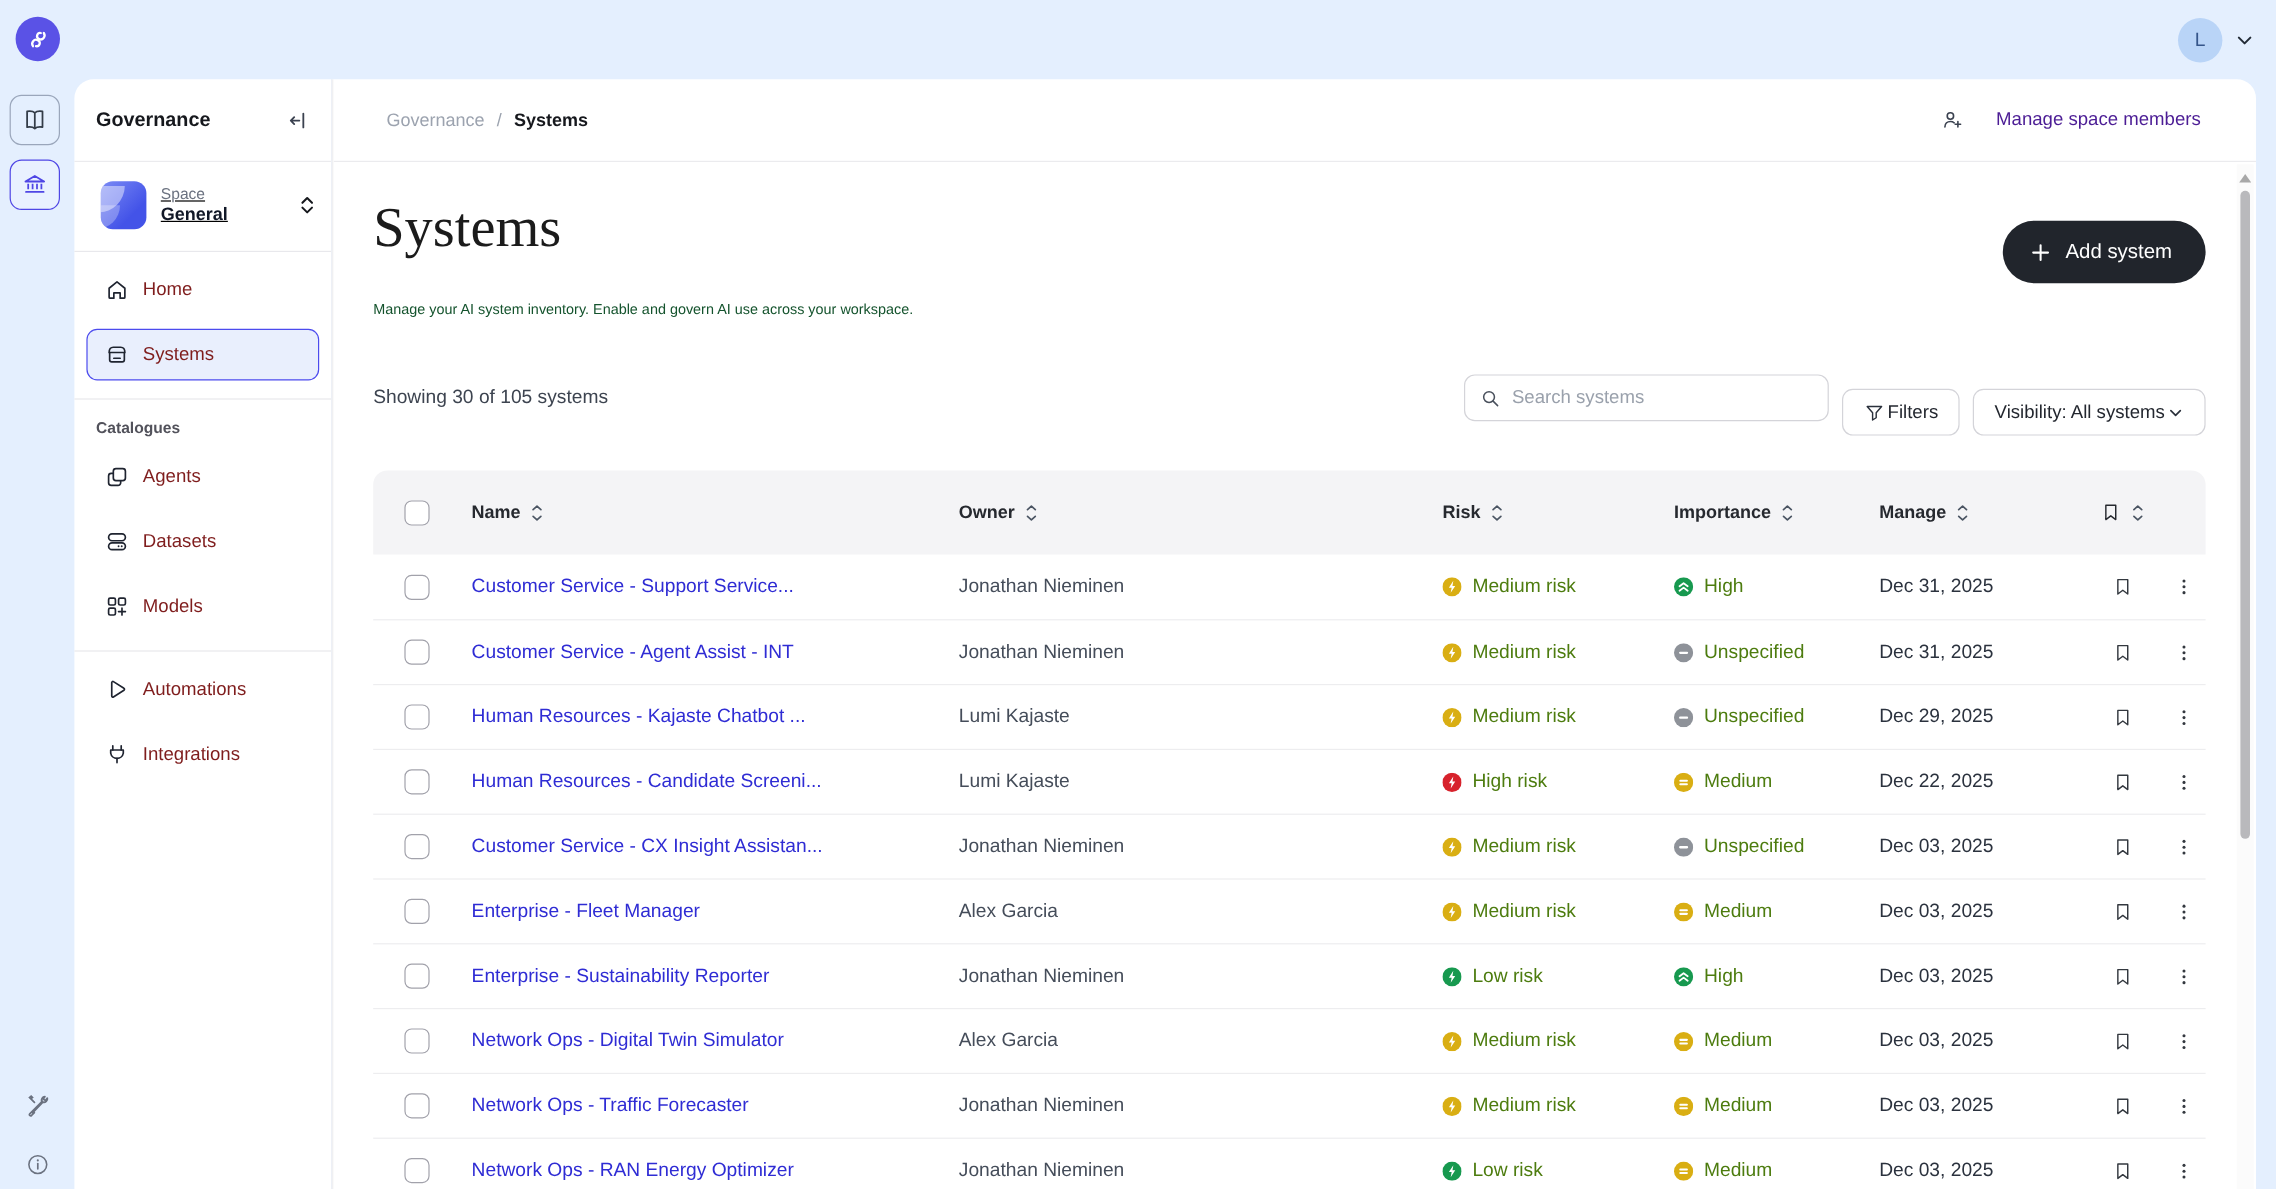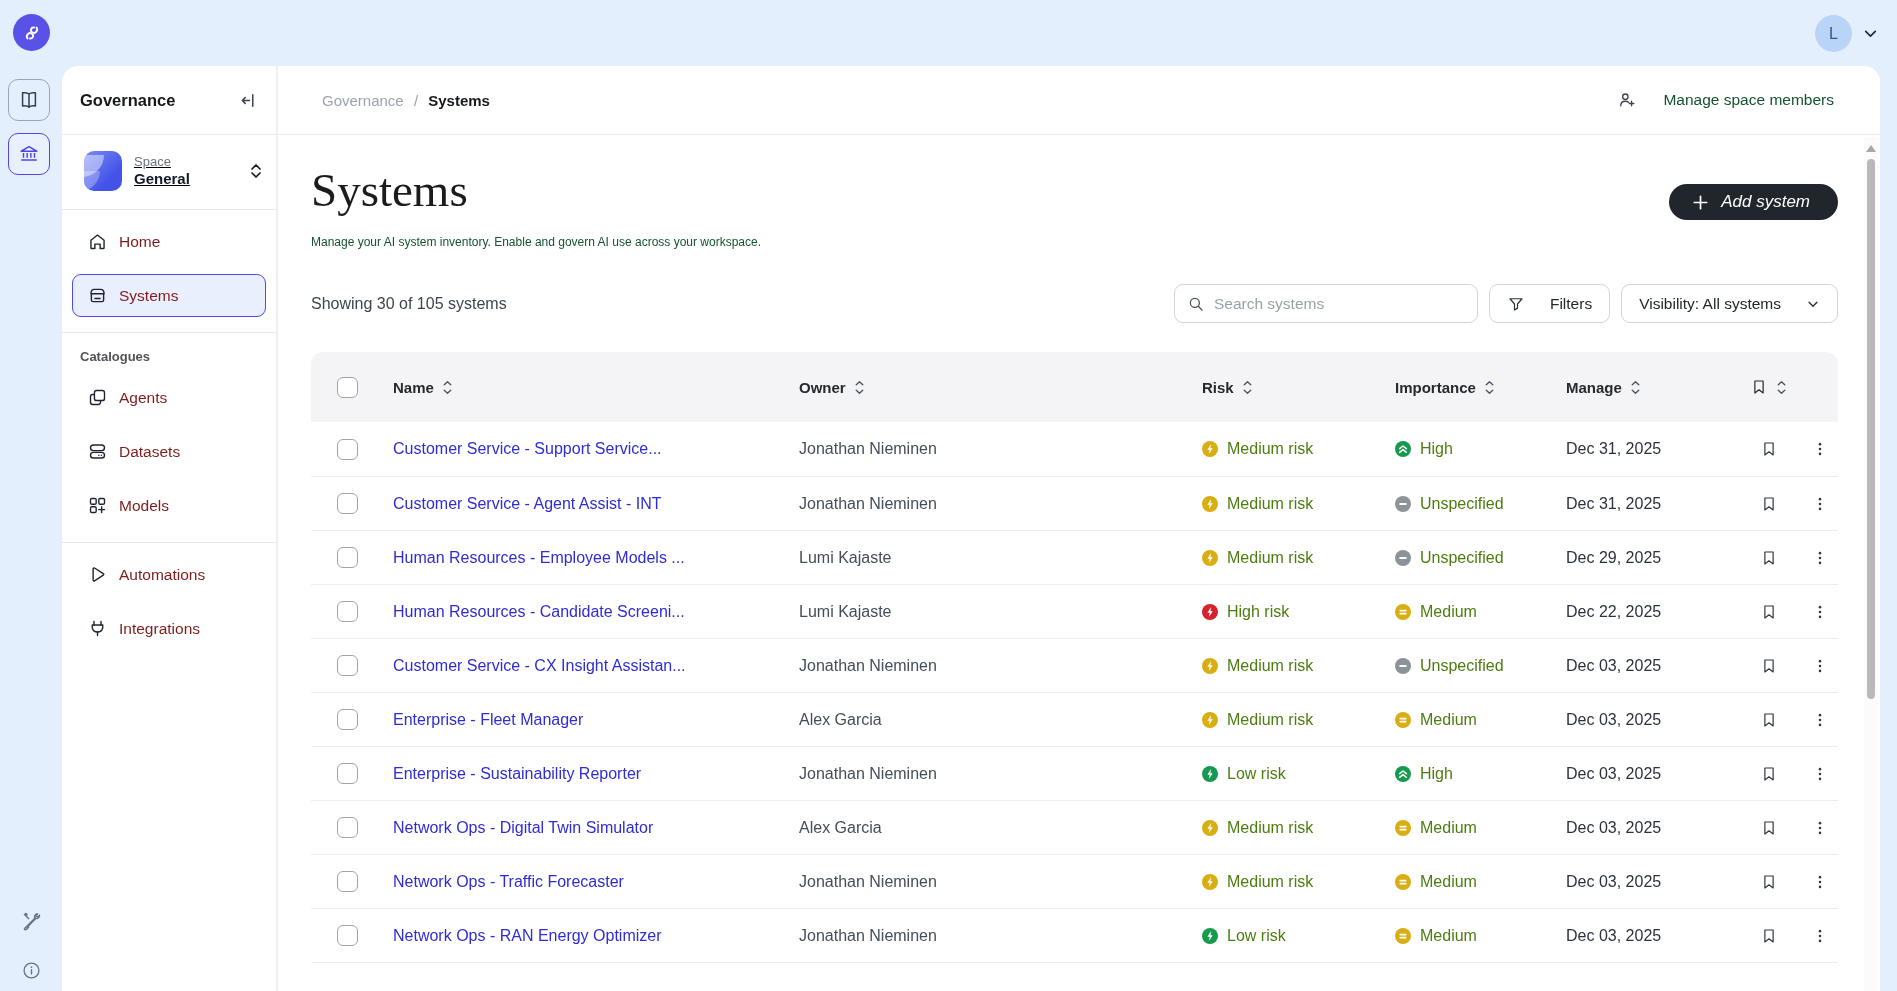--- a/index.html
+++ b/index.html
@@ -57,43 +57,43 @@
 
   
   .content { flex:1; margin-right:17px; background:#fff; border-radius:0 16px 0 0; border-left:2px solid #f0f0f2;
              display:flex; flex-direction:column; position:relative; overflow:hidden; }
   .ct-head { height:69px; flex:none; border-bottom:1px solid #ebebee; display:flex; align-items:center;
              justify-content:space-between; padding:0 46px 0 44px; }
   .breadcrumb { font-size:15px; }
   .bc-root { color:#9ca3af; }
   .bc-sep  { color:#9ca3af; margin:0 6px; }
   .bc-current { color:#16181d; font-weight:700; }
-  .manage-members { display:flex; align-items:center; gap:26px; font-size:15.5px; color:#14532d;
+  .manage-members { display:flex; align-items:center; gap:26px; font-size:15.5px; color:#4c1d95;
                     background:none; border:none; cursor:pointer; }
 
   .ct-body { flex:1; position:relative; padding:28px 42px 0 33px; overflow:hidden; }
 
   .title-row { display:flex; align-items:flex-start; justify-content:space-between; }
   .page-title { font-family:"Liberation Serif", serif; font-weight:400; font-size:47px; color:#1b1b1b; line-height:1.15; }
-  .add-btn { margin-top:21px; height:36px; padding:0 28px 0 22px; border-radius:27px; background:#21252c; color:#fff;
+  .add-btn { margin-top:21px; height:52px; padding:0 28px 0 22px; border-radius:27px; background:#21252c; color:#fff;
              font-size:17px; border:none; cursor:pointer; display:flex; align-items:center; gap:11px;
-             font-family:"Liberation Sans", sans-serif;font-style:italic; }
+             font-family:"Liberation Sans", sans-serif; }
   .subtitle { margin-top:15px; font-size:12px; color:#14532d; }
 
   .toolbar-row { margin-top:35px; display:flex; align-items:center; justify-content:space-between; }
   .showing { font-size:16px; color:#3d4450; }
   .toolbar { display:flex; align-items:center; gap:11px; }
   .search-box { width:304px; height:39px; border:1px solid #d4d4d9; border-radius:9px; display:flex; align-items:center;
                 padding:0 12px; gap:9px; background:#fff; }
   .search-box input { border:none; outline:none; flex:1; font-size:15.5px; color:#1f2430;
                       font-family:"Liberation Sans", sans-serif; background:transparent; }
   .search-box input::placeholder { color:#9aa1ac; }
   .tb-btn { height:39px; border:1px solid #d4d4d9; border-radius:9px; background:#fff; cursor:pointer;
-            display:flex; align-items:center; gap:25px; font-size:15.5px; color:#23272f; padding:0 17px;
-            font-family:"Liberation Sans", sans-serif; }
+            display:flex; align-items:center; gap:2px; font-size:15.5px; color:#23272f; padding:0 17px;
+            font-family:"Liberation Sans", sans-serif;margin-top:24px; }
 
   
   .table { margin-top:29px; width:1527px; }
   .tr { display:grid; grid-template-columns:82px 406px 403px 193px 171px 170px 66px 36px; align-items:center; }
   .thead { background:#f4f4f6; border-radius:12px 12px 0 0; height:70px; }
   .th { display:flex; align-items:center; gap:7px; font-size:15px; font-weight:700; color:#26292f; }
   .row { height:54px; border-top:1px solid #ededef; }
   .row:first-of-type { border-top:none; }
   .cell-check { display:flex; justify-content:flex-start; padding-left:26px; }
   .checkbox { width:21px; height:21px; border:1.5px solid #a2a2ab; border-radius:6px; background:#fff; cursor:pointer; }
@@ -482,21 +482,21 @@
                       <circle cx="12" cy="18.5" r="1.7" fill="#33383f"></circle>
                     </svg>
       </span>
     </div>
   </div>
 
   <div class="tr row">
     <div class="cell-check">
                   <span class="checkbox"></span>
                 </div>
-    <div><a class="name-link">Human Resources - Employee Models ...</a></div>
+    <div><a class="name-link">Human Resources - Kajaste Chatbot ...</a></div>
     <div class="owner">Lumi Kajaste</div>
     <div class="badge">
                   <span class="badge-icon">
                     <svg width="16" height="16" viewBox="0 0 16 16">
                       <circle cx="8" cy="8" r="8" fill="#d9ae13"></circle>
                       <path d="M9.1 3 L5.4 8.7 H7.7 L6.9 13 L10.7 7.3 H8.4 Z" fill="#fff"></path>
                     </svg>
                   </span>
                   <span class="badge-label">Medium risk</span>
                 </div>

